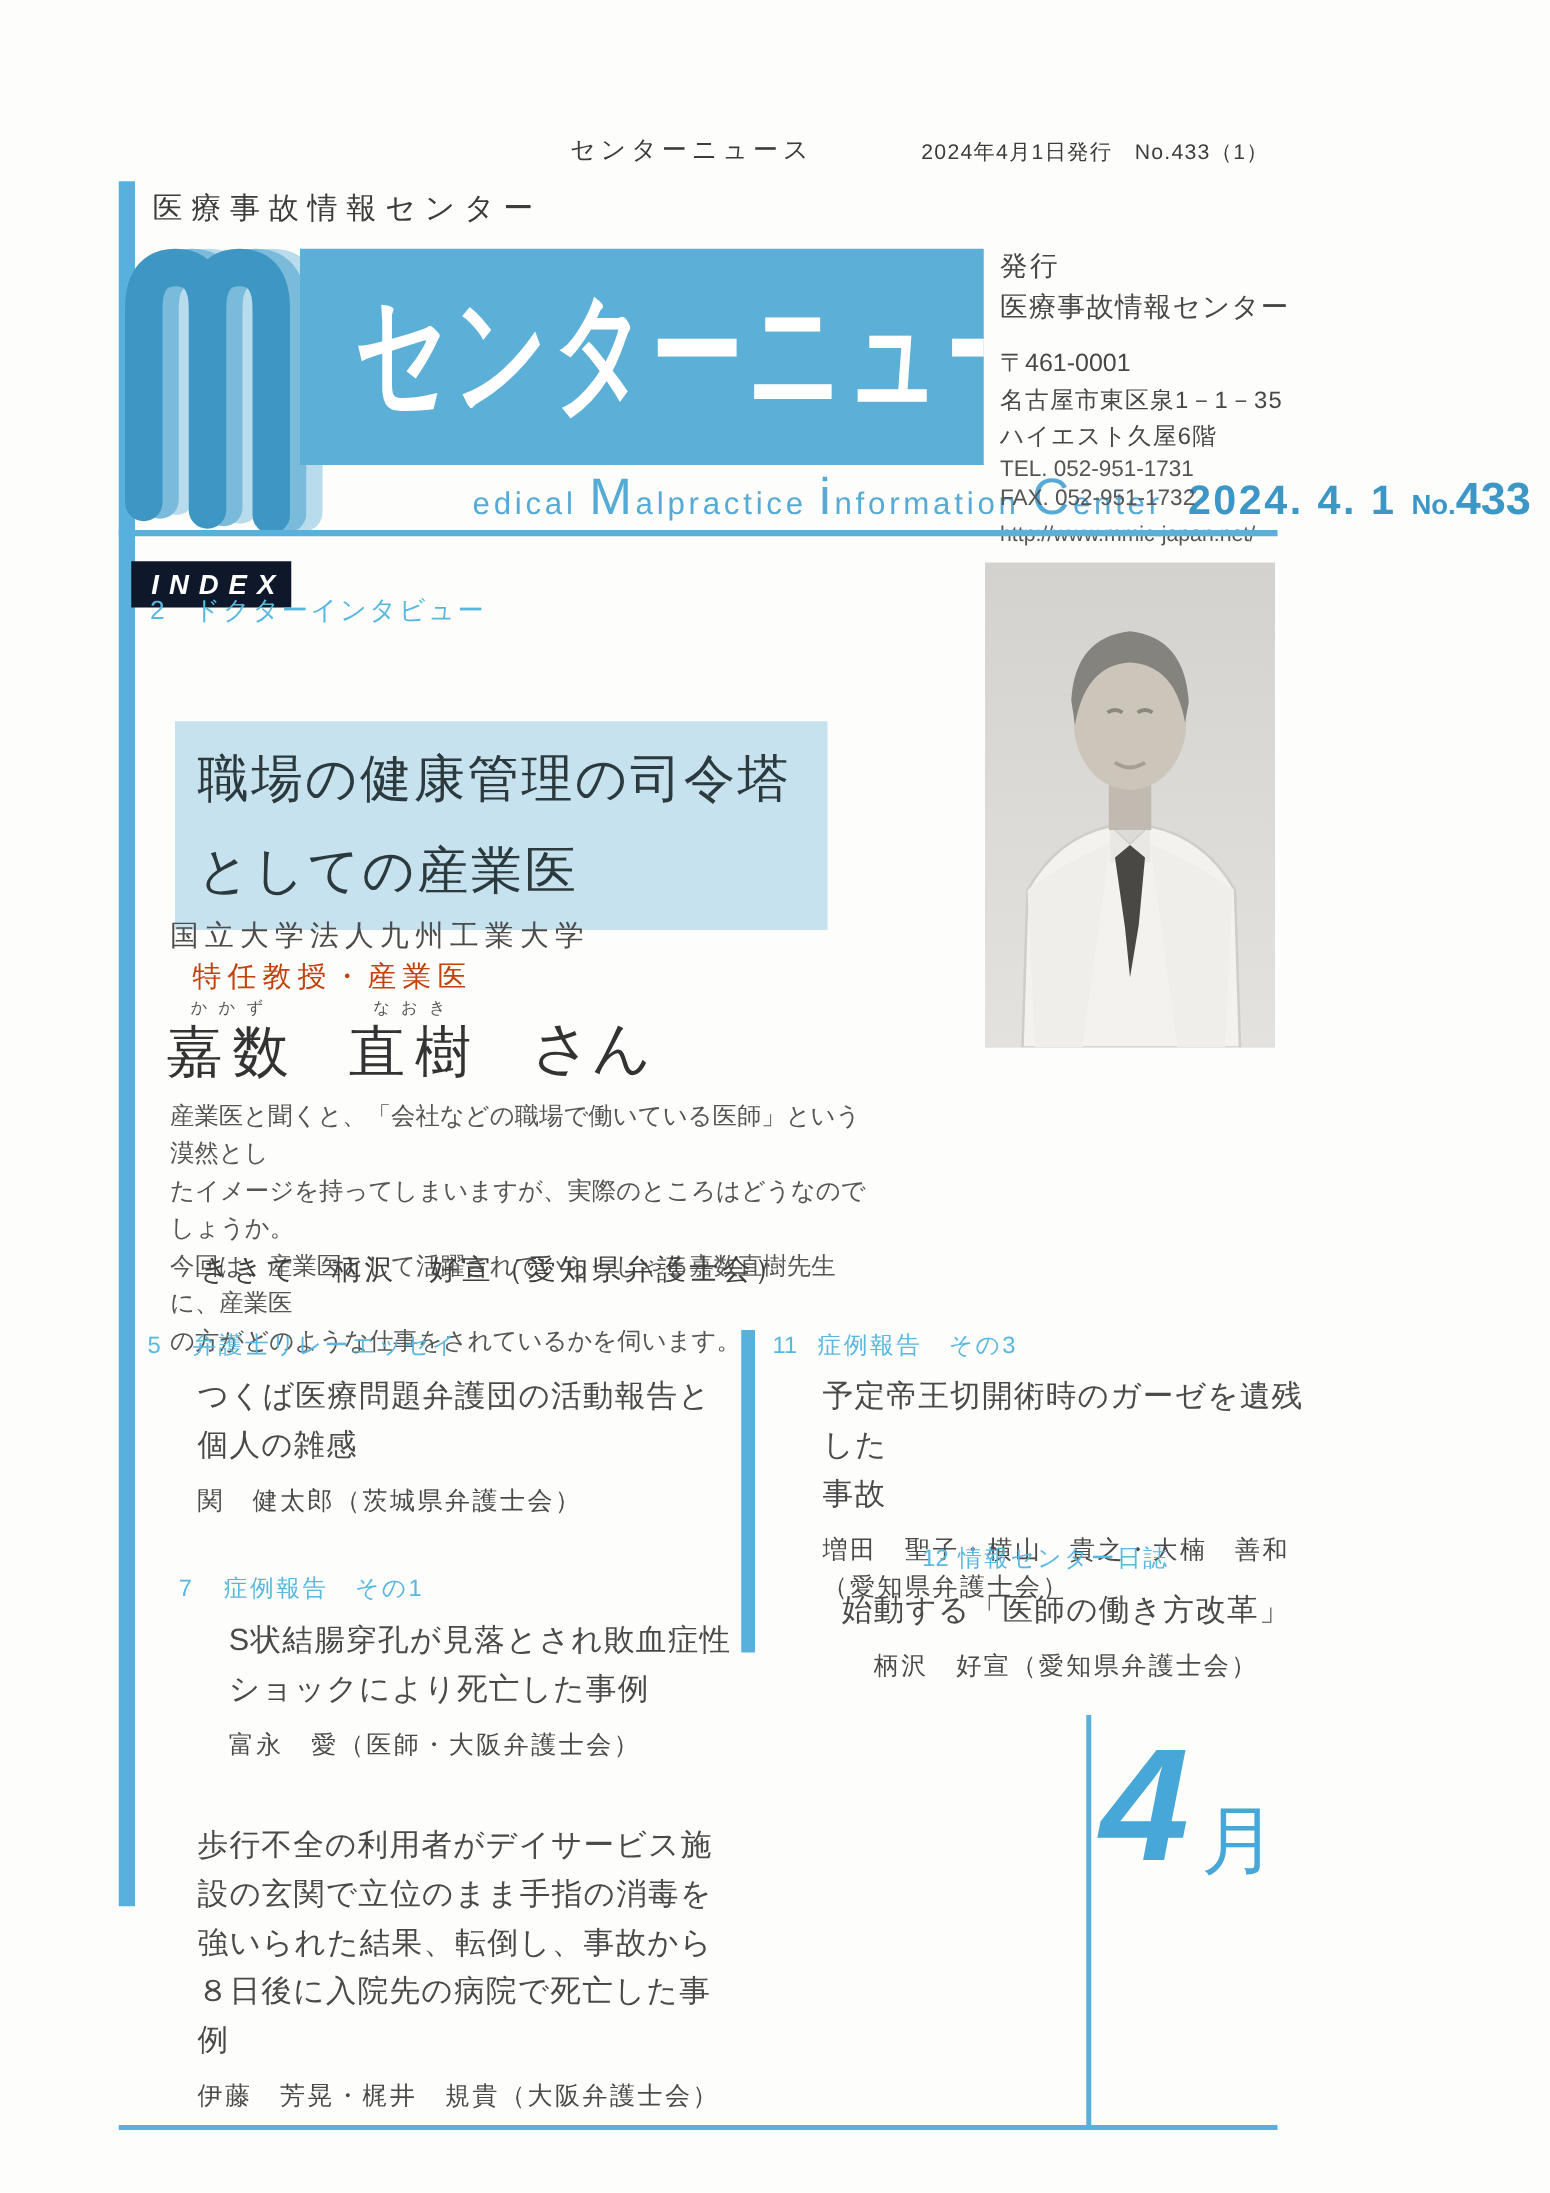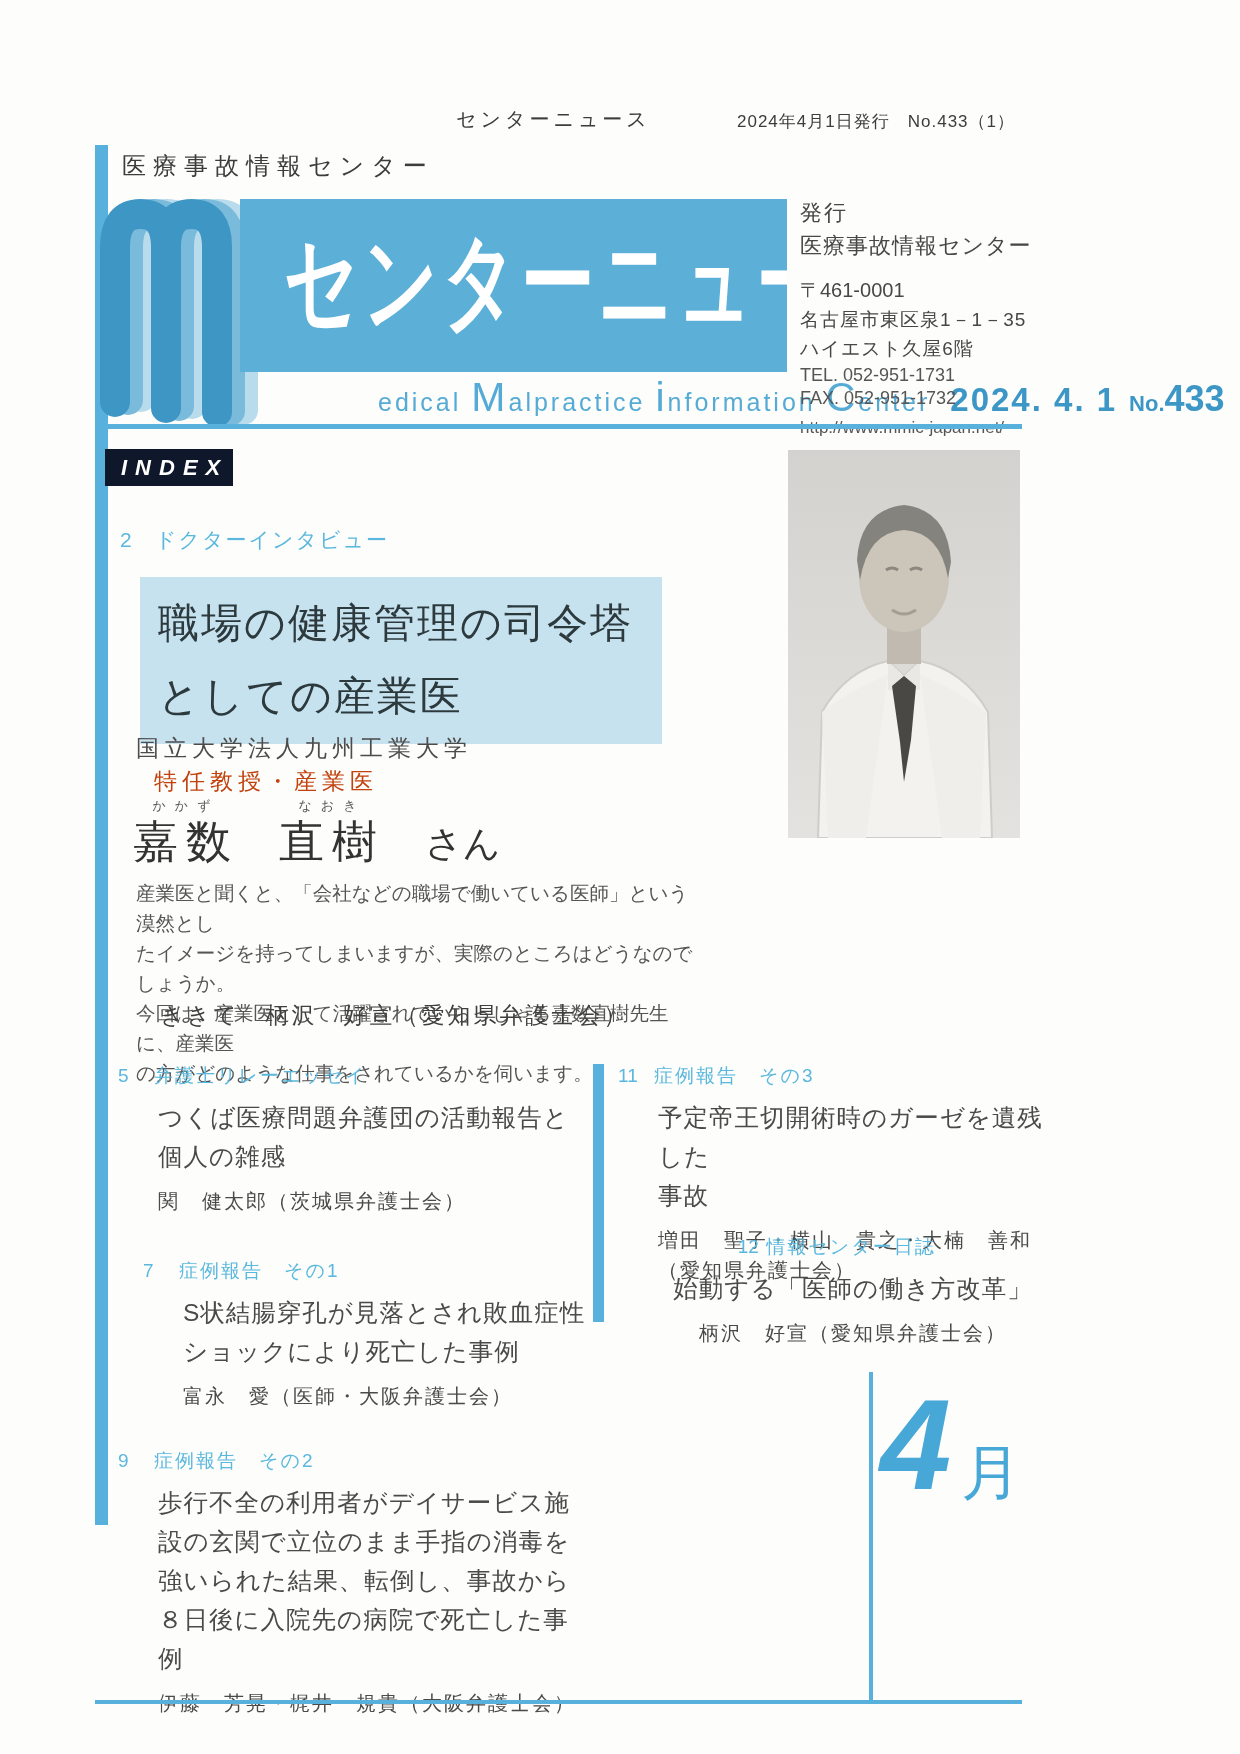--- a/index.html
+++ b/index.html
@@ -54,33 +54,33 @@
   .toc-authors { margin-left:40px; font-size:20px; letter-spacing:2px; line-height:30px;
                  color:#4a4a4a; white-space:pre-line; }
   .toc-item { position:absolute; }
   .s5  { left:118px; top:1063px; width:470px; }
   .s7  { left:118px; top:1258px; width:470px;margin-left:25px; }
   .s9  { left:118px; top:1448px; width:470px; }
   .s11 { left:618px; top:1063px; width:430px; }
   .s12 { left:618px; top:1234px; width:430px;text-align:center; }
 
   
-  .feature-head { position:absolute; left:120px; top:526px; color:#5ab8de; font-size:21px; }
+  .feature-head { position:absolute; left:120px; top:474px; color:#5ab8de; font-size:21px; }
   .feature-head .toc-num { min-width:35px; }
   .feature-title-box { position:absolute; left:140px; top:533px; width:522px; height:167px; background:#c7e2ef;
                        padding:10px 18px;margin-top:44px; }
   .feature-title-box span { font-size:41px; line-height:73px; letter-spacing:2px; color:#2c3a3e;
                             font-weight:500; white-space:pre-line; }
   .affil1 { position:absolute; left:136px; top:733px; font-size:23px; letter-spacing:5px; color:#4c4c4c; }
   .affil2 { position:absolute; left:136px; top:766px; font-size:23px; letter-spacing:5px; color:#c2410c;margin-left:18px; }
   .name-row { position:absolute; left:133px; top:797px; display:flex; align-items:flex-end; }
   .name-part { display:inline-flex; flex-direction:column; align-items:center; margin-right:40px; }
   .furigana { font-size:13px; letter-spacing:9px; color:#555; margin-bottom:2px; }
   .kanji { font-size:45px; letter-spacing:8px; color:#333; font-weight:500; line-height:1.1; }
-  .name-suffix { font-size:37px; color:#333; line-height:1.2; }
+  .name-suffix { font-size:47px; color:#333; line-height:1.2; }
   .intro { position:absolute; left:136px; top:878px; width:565px; font-size:19.5px; line-height:30px;
            color:#555; white-space:pre-line; }
   .interviewer { position:absolute; left:160px; top:1000px; font-size:23px; letter-spacing:3px; color:#3f3f3f; }
 
   
   .photo { position:absolute; left:788px; top:450px; width:232px; height:388px; background:#dcdbd7; overflow:hidden; }
   .photo svg { display:block; width:100%; height:100%; }
 
   
   .month { position:absolute; left:880px; top:1378px; display:flex; align-items:flex-end; color:#47a7d6; }
@@ -195,21 +195,20 @@
   </div>
 
   <div class="toc-item s7">
     <div class="toc-head"><span class="toc-num">7</span><span class="toc-cat">症例報告　その1</span></div>
     <div class="toc-title">S状結腸穿孔が見落とされ敗血症性
 ショックにより死亡した事例</div>
     <div class="toc-authors">富永　愛（医師・大阪弁護士会）</div>
   </div>
 
   <div class="toc-item s9">
-    <div class="toc-head"><span class="toc-num">9</span><span class="toc-cat">症例報告　その2</span></div>
     <div class="toc-title">歩行不全の利用者がデイサービス施
 設の玄関で立位のまま手指の消毒を
 強いられた結果、転倒し、事故から
 ８日後に入院先の病院で死亡した事
 例</div>
     <div class="toc-authors">伊藤　芳晃・梶井　規貴（大阪弁護士会）</div>
   </div>
 
   <div class="right-col-rule"></div>
 

